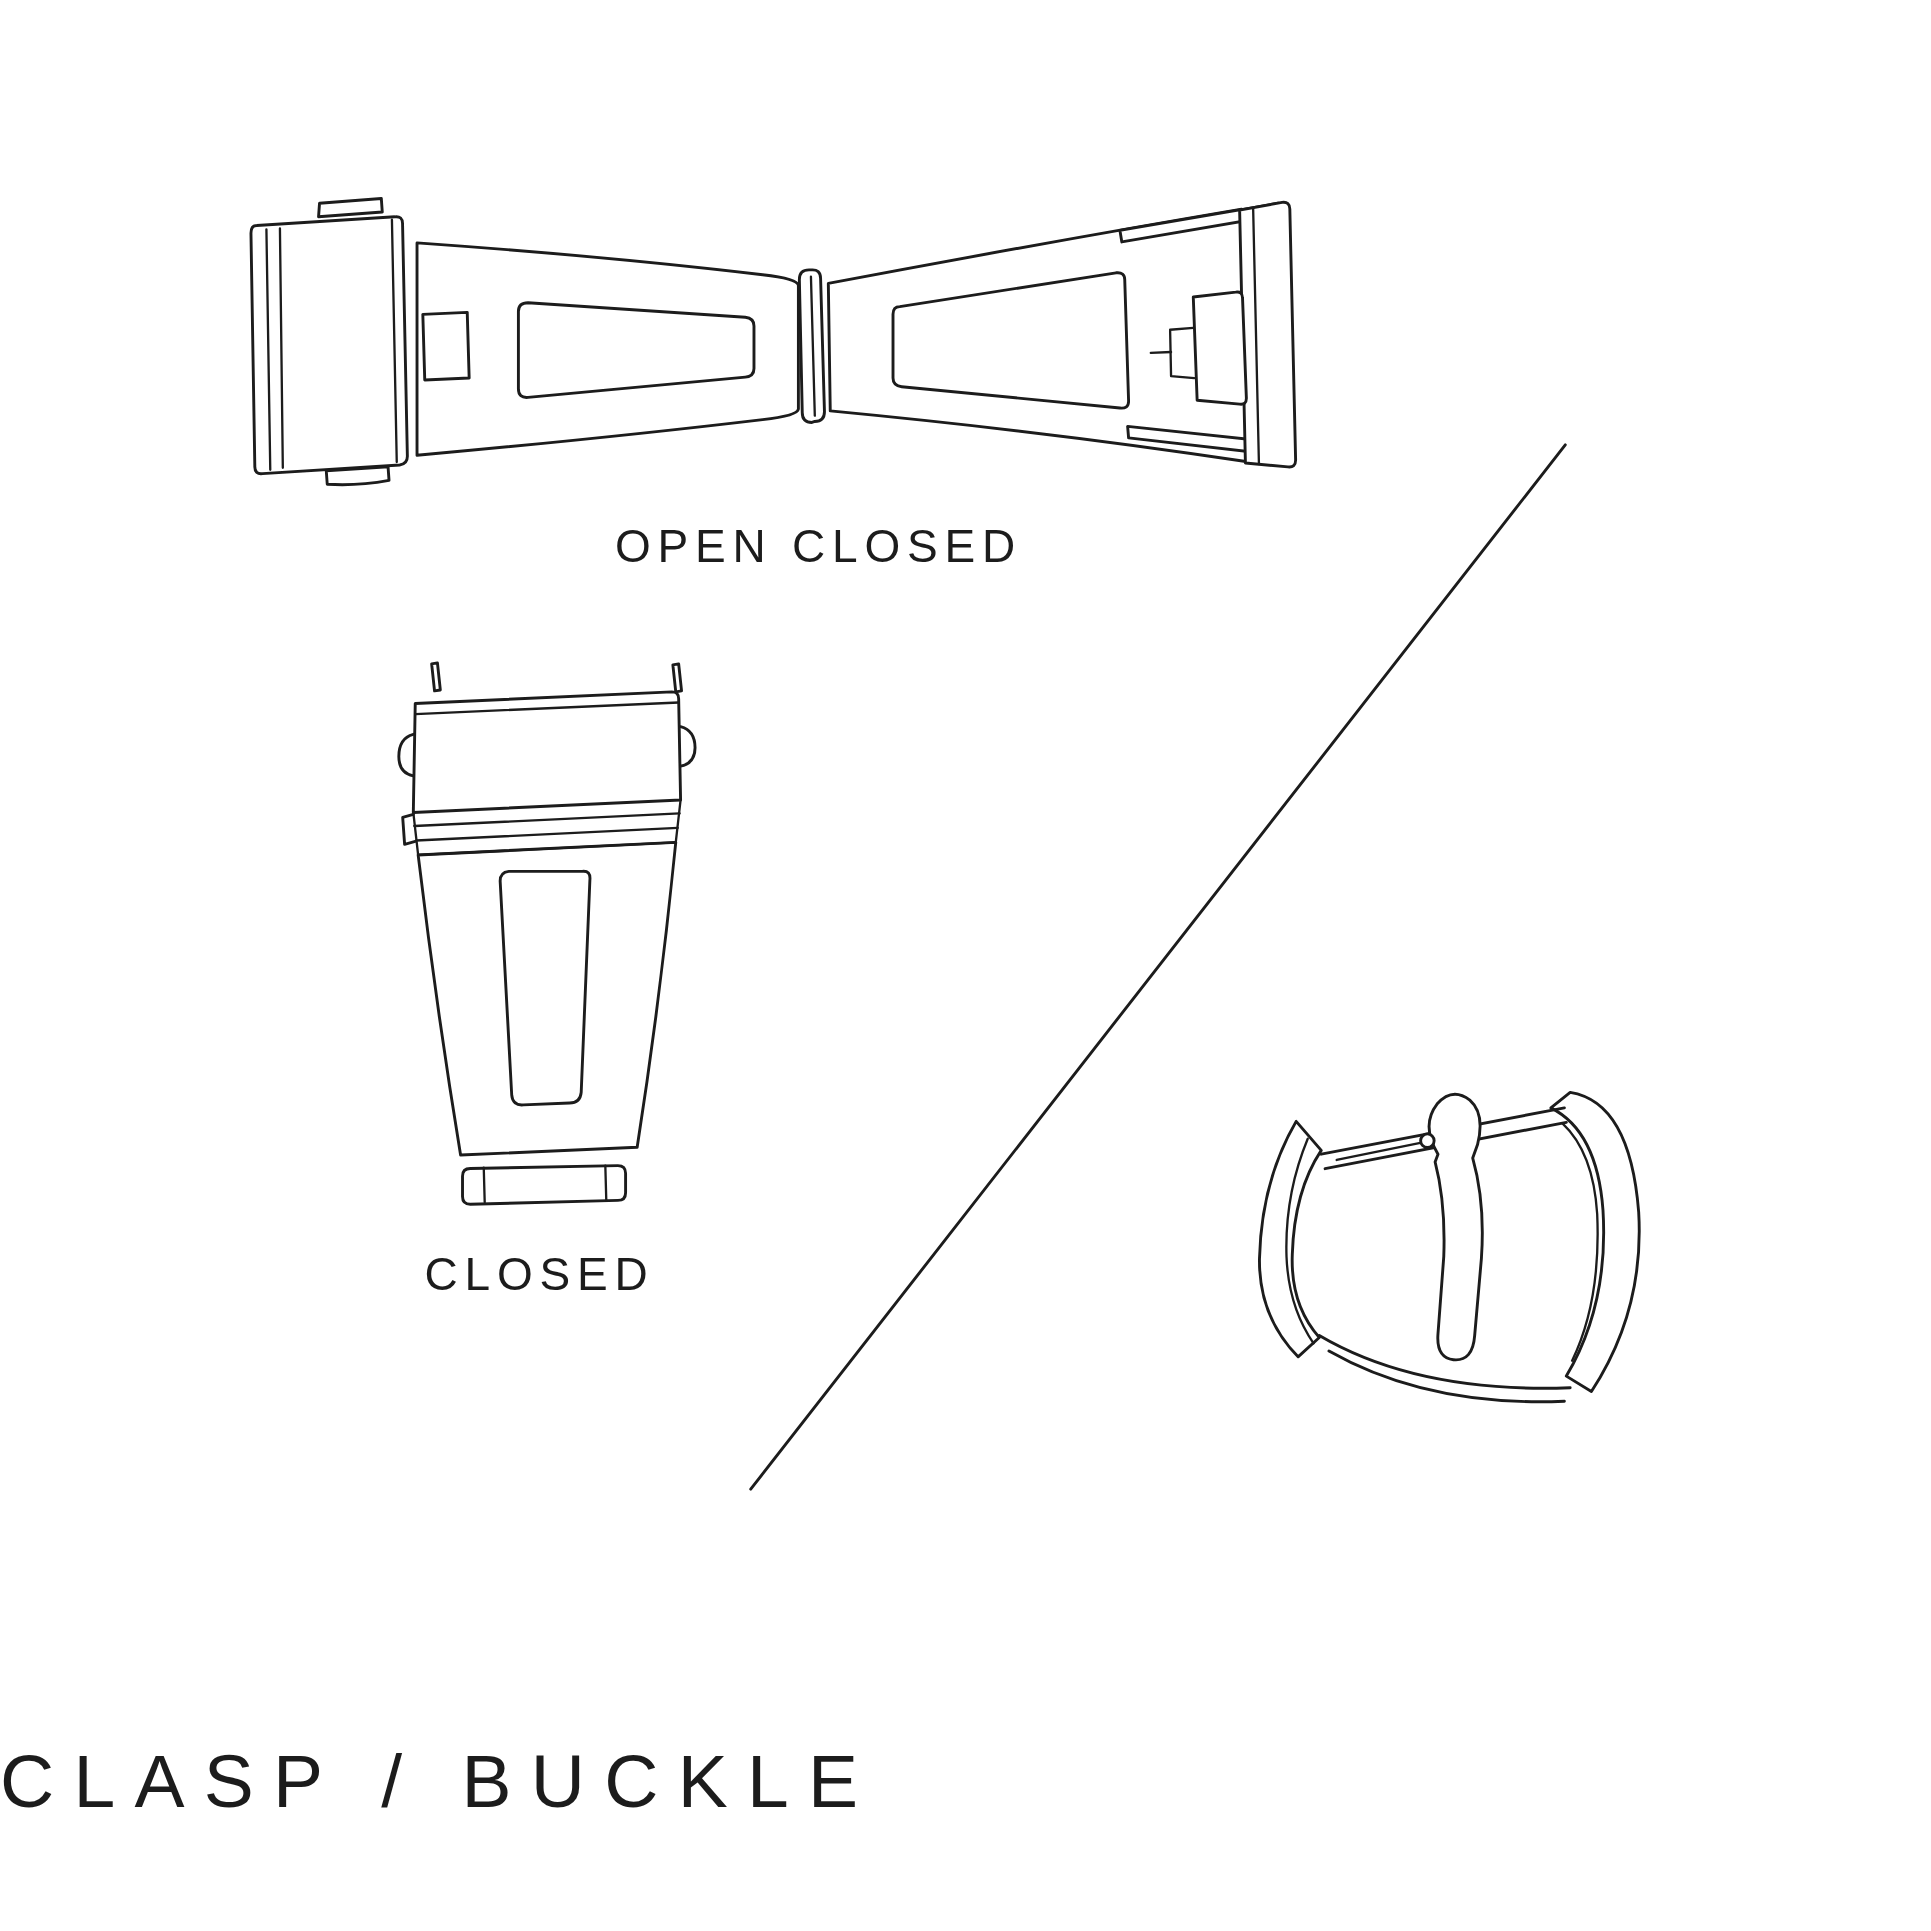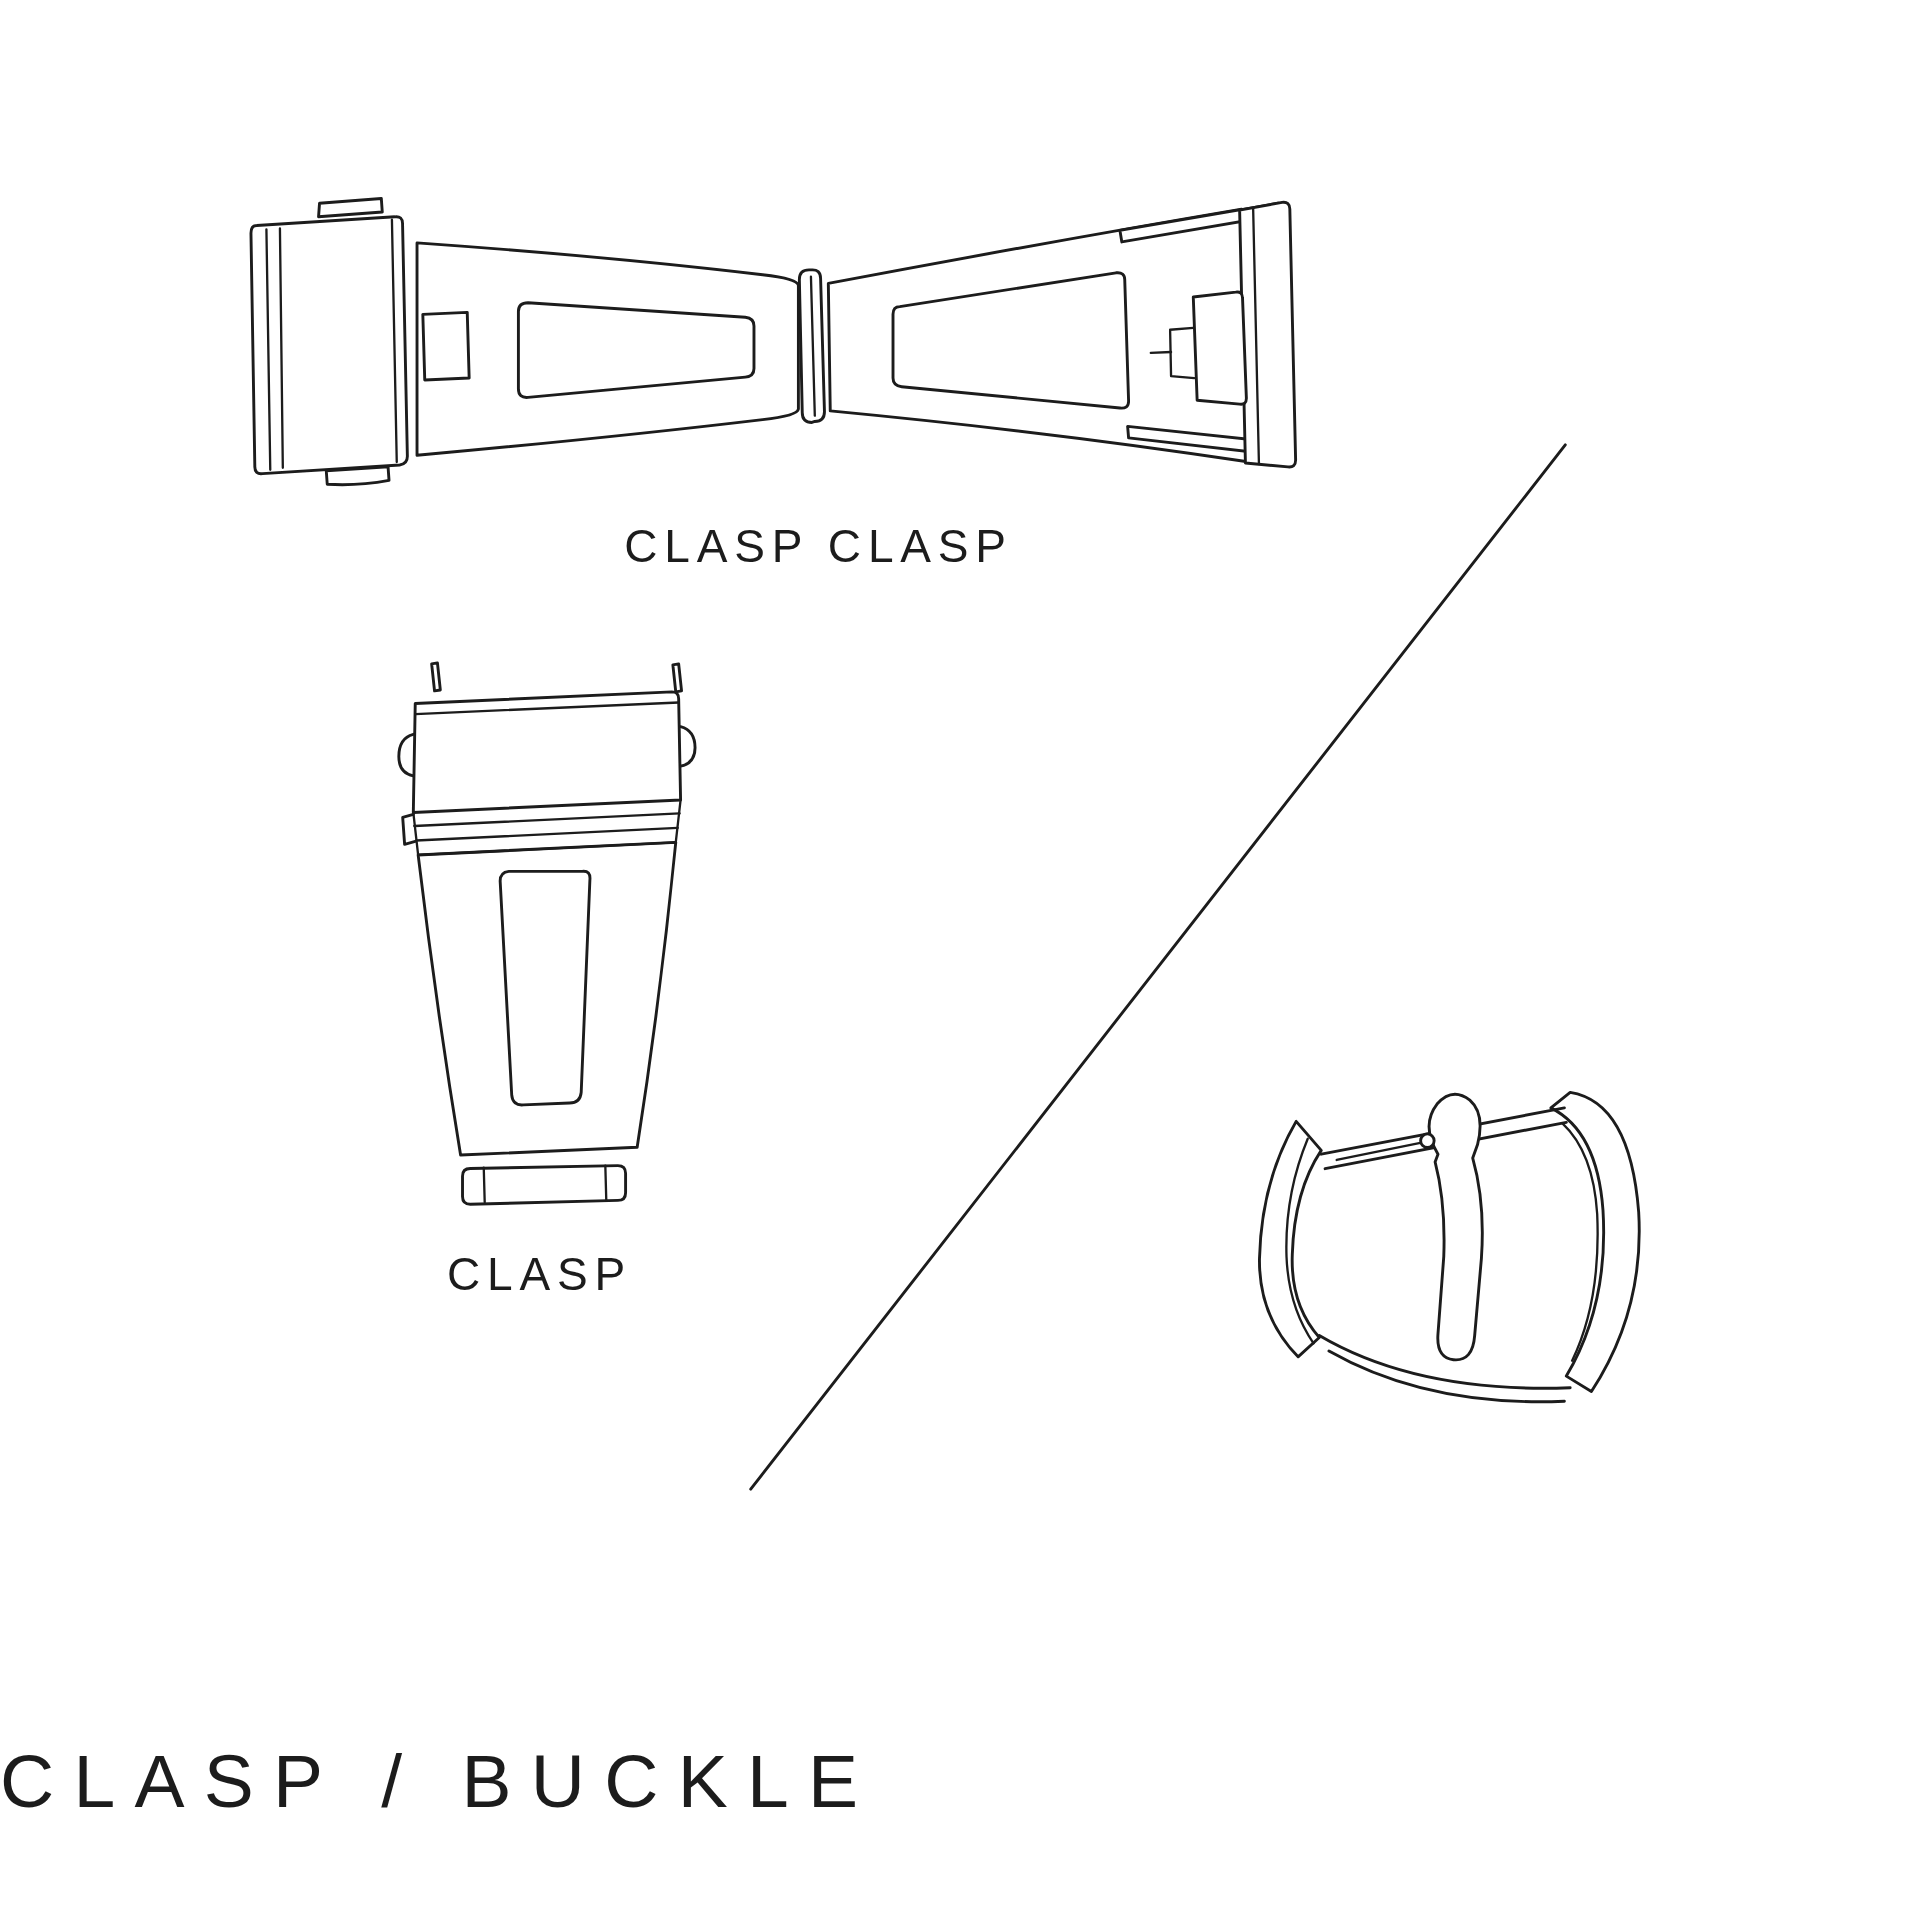--- a/index.html
+++ b/index.html
@@ -71,21 +71,21 @@
     <path class="solid" d="M938,252 L1106,270 L1105,283 L939,264 Z"></path>
 
     <path class="solid" d="M1054,28 L1098,20 Q1106,19 1106,27 L1112,287 Q1112,295 1104,294 L1060,290 Z"></path>
     <path class="thin" d="M1068,26 L1074,291"></path>
 
     <path class="solid" d="M1006,118 L1050,113 Q1057,112 1057,119 L1061,223 Q1061,230 1054,229 L1010,225 Z"></path>
     <path class="thin" d="M1006,150 L982,152 L983,200 L1007,202"></path>
     <path class="thin" d="M983,175 L962,176"></path>
   </svg>
 
-  <div class="caption caption-open">CLASP CLASP</div>
+  <div class="caption caption-open">OPEN CLOSED</div>
 
   <svg class="abs" style="left:386px; top:661px;" width="319" height="550" viewBox="0 0 330 570" aria-hidden="true">
 
     <path class="stroke" d="M47,3 L53,2 L56,30 L50,31 Z"></path>
     <path class="stroke" d="M297,4 L303,3 L306,31 L300,32 Z"></path>
 
     <path class="solid" d="M33,201 Q52,360 77,512 L260,504 Q284,350 300,188 Z"></path>
 
     <path class="stroke" d="M127,218 Q118,219 118,228 L130,450 Q131,461 142,460 L190,458 Q201,458 202,447 L211,227 Q212,217 203,218 Z"></path>
 
@@ -100,21 +100,21 @@
     <path class="thin" d="M30,55 L303,43"></path>
 
     <path class="stroke" d="M28,76 Q13,80 13,99 Q13,116 28,119"></path>
     <path class="stroke" d="M305,68 Q320,72 320,90 Q320,106 305,109"></path>
 
     <path class="solid" d="M87,526 Q79,526 79,534 L79,555 Q79,563 87,563 L240,559 Q248,559 248,551 L248,531 Q248,523 240,523 Z"></path>
     <path class="thin" d="M101,525 L102,561"></path>
     <path class="thin" d="M227,523 L228,559"></path>
   </svg>
 
-  <div class="caption caption-closed">CLASP</div>
+  <div class="caption caption-closed">CLOSED</div>
 
   <svg class="abs" style="left:743px; top:439px;" width="830" height="1057" viewBox="0 0 860 1095" aria-hidden="true">
     <line class="stroke" x1="852" y1="6" x2="8" y2="1088"></line>
   </svg>
 
   <svg class="abs" style="left:1244px; top:1077px;" width="415" height="357" viewBox="0 0 430 370" aria-hidden="true">
 
     <path class="stroke" d="M78,268 Q180,328 338,322"></path>
     <path class="stroke" d="M88,284 Q190,342 332,336"></path>
 

